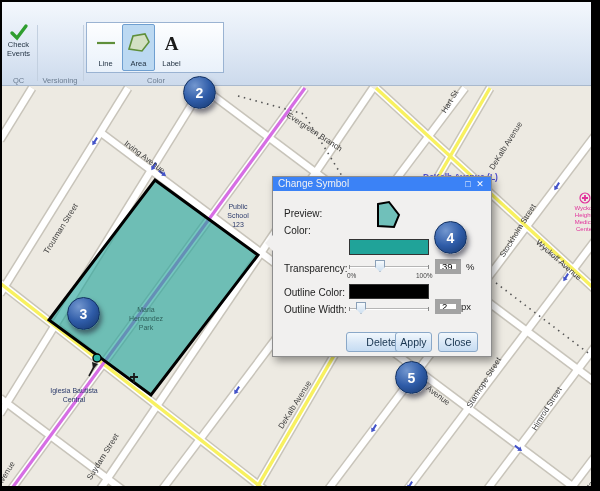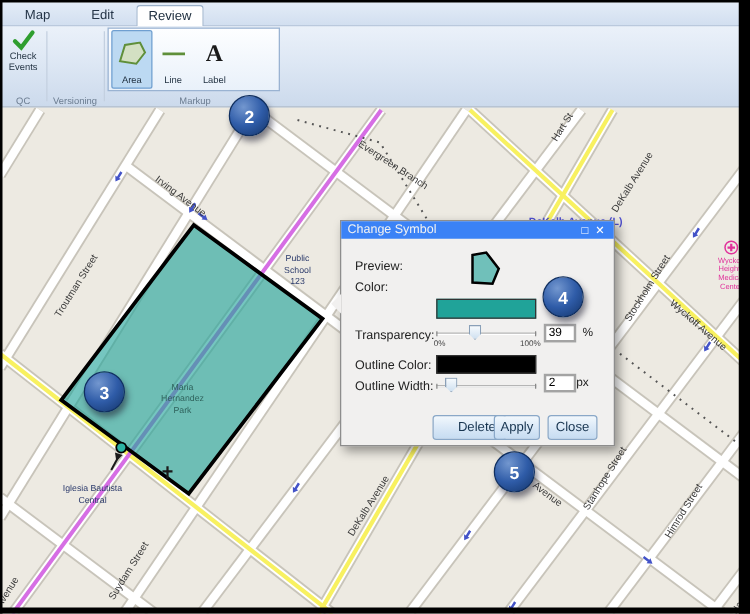--- a/index.html
+++ b/index.html
@@ -65,44 +65,39 @@
     border-right:8px solid #f1f0ef;}
   .frow-label{position:absolute;left:11px;color:#222;}
   .swatch{position:absolute;border:1px solid #333;cursor:pointer;}
   .track{position:absolute;width:80px;height:2px;background:#b5b5b5;
     border-bottom:1px solid #fff;cursor:pointer;}
   .tick{position:absolute;width:1px;height:4px;background:#888;top:-1px;}
   .thumb{position:absolute;width:10px;height:12px;cursor:pointer;
     background:linear-gradient(#f6fafd,#cfe0f0);border:1px solid #8aa0b8;
     clip-path:polygon(0 0,100% 0,100% 58%,50% 100%,0 58%);}
   .scale{position:absolute;font-size:6.5px;color:#444;}
-  .valbox{position:absolute;width:26px;height:15px;border:2px solid #a3a3a3;background:#fff;
+  .valbox{position:absolute;width:26px;height:15px;border:5px solid #a3a3a3;background:#fff;
     font-size:9.5px;padding:0 2px;font-family:"Liberation Sans",sans-serif;}
   .unit{position:absolute;font-size:9.5px;color:#222;}
   .dbtn{position:absolute;height:20px;border:1px solid #8aa8c8;border-radius:3px;
     background:linear-gradient(#f2f8fd,#d8e7f6 55%,#c6dcf2);
     font-size:10.5px;color:#17344f;text-align:center;line-height:18px;cursor:pointer;
     font-family:"Liberation Sans",sans-serif;}
 
   
   .badge{position:absolute;width:33px;height:33px;border-radius:50%;z-index:30;
     background:radial-gradient(circle at 35% 28%,#7397cf,#2f5ca8 50%,#16386f 95%);
     border:1px solid #102f60;color:#fff;font-size:14px;font-weight:bold;
     display:flex;align-items:center;justify-content:center;
     box-shadow:2px 4px 5px rgba(30,30,50,.55);}
 </style>
 </head>
 <body>
 
 <div class="ribbon">
-  <div class="tabrow">
-    <div class="tab tab-map">Map</div>
-    <div class="tab tab-edit">Edit</div>
-    <div class="tab tab-review active">Review</div>
-  </div>
   <div class="rbody">
 
     <div class="group group-qc">
       <div class="bigbtn" style="left:1px;width:35px;">
         <span class="icn">
           <svg width="20" height="18" viewBox="0 0 20 18">
               <path d="M3,10 L8,15 L17,3" fill="none" stroke="#2f9e2f" stroke-width="3.4" stroke-linecap="round"></path>
             </svg>
         </span>
         <span class="blabel" style="width:34px;">Check Events</span>
@@ -111,42 +106,42 @@
     </div>
     <div class="vsep" style="left:37px;"></div>
 
     <div class="group group-ver">
       <div class="glabel">Versioning</div>
     </div>
     <div class="vsep" style="left:83px;"></div>
 
     <div class="group group-markup">
       <div class="markup-box">
+        <div class="mkbtn">
+          <span class="micon">
+            <svg width="20" height="10" viewBox="0 0 20 10">
+                <line x1="1" y1="5" x2="19" y2="5" stroke="#5f8f3a" stroke-width="2.2"></line>
+              </svg>
+          </span>
+          <span class="mlabel">Line</span>
+        </div>
         <div class="mkbtn selected">
           <span class="micon">
             <svg width="24" height="20" viewBox="0 0 24 20">
                 <polygon points="2,16 6,3 18,1 22,9 15,18" fill="#d3e0c3" stroke="#5f8f3a" stroke-width="1.6"></polygon>
               </svg>
           </span>
           <span class="mlabel">Area</span>
         </div>
         <div class="mkbtn">
-          <span class="micon">
-            <svg width="20" height="10" viewBox="0 0 20 10">
-                <line x1="1" y1="5" x2="19" y2="5" stroke="#5f8f3a" stroke-width="2.2"></line>
-              </svg>
-          </span>
-          <span class="mlabel">Line</span>
-        </div>
-        <div class="mkbtn">
           <span class="micon label-a">A</span>
           <span class="mlabel">Label</span>
         </div>
       </div>
-      <div class="glabel">Markup</div>
+      <div class="glabel">Color</div>
     </div>
   </div>
 </div>
 
 <div class="map-wrap">
 <svg width="600" height="405" viewBox="0 86 600 405" xmlns="http://www.w3.org/2000/svg">
   <rect x="0" y="86" width="600" height="405" fill="#edeae2"></rect>
 
   <g stroke="#c8c4ba" stroke-width="9.5" fill="none">
     <line x1="203" y1="88" x2="600" y2="386"></line>

